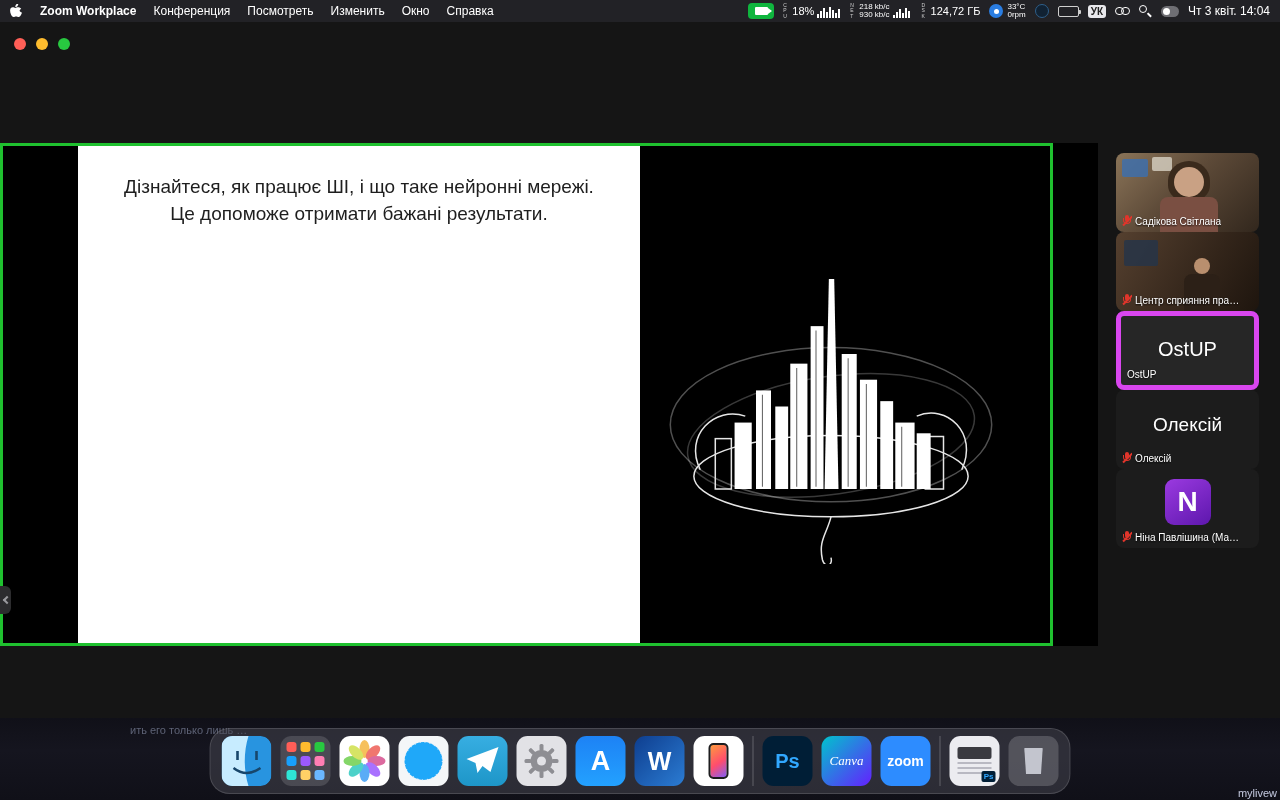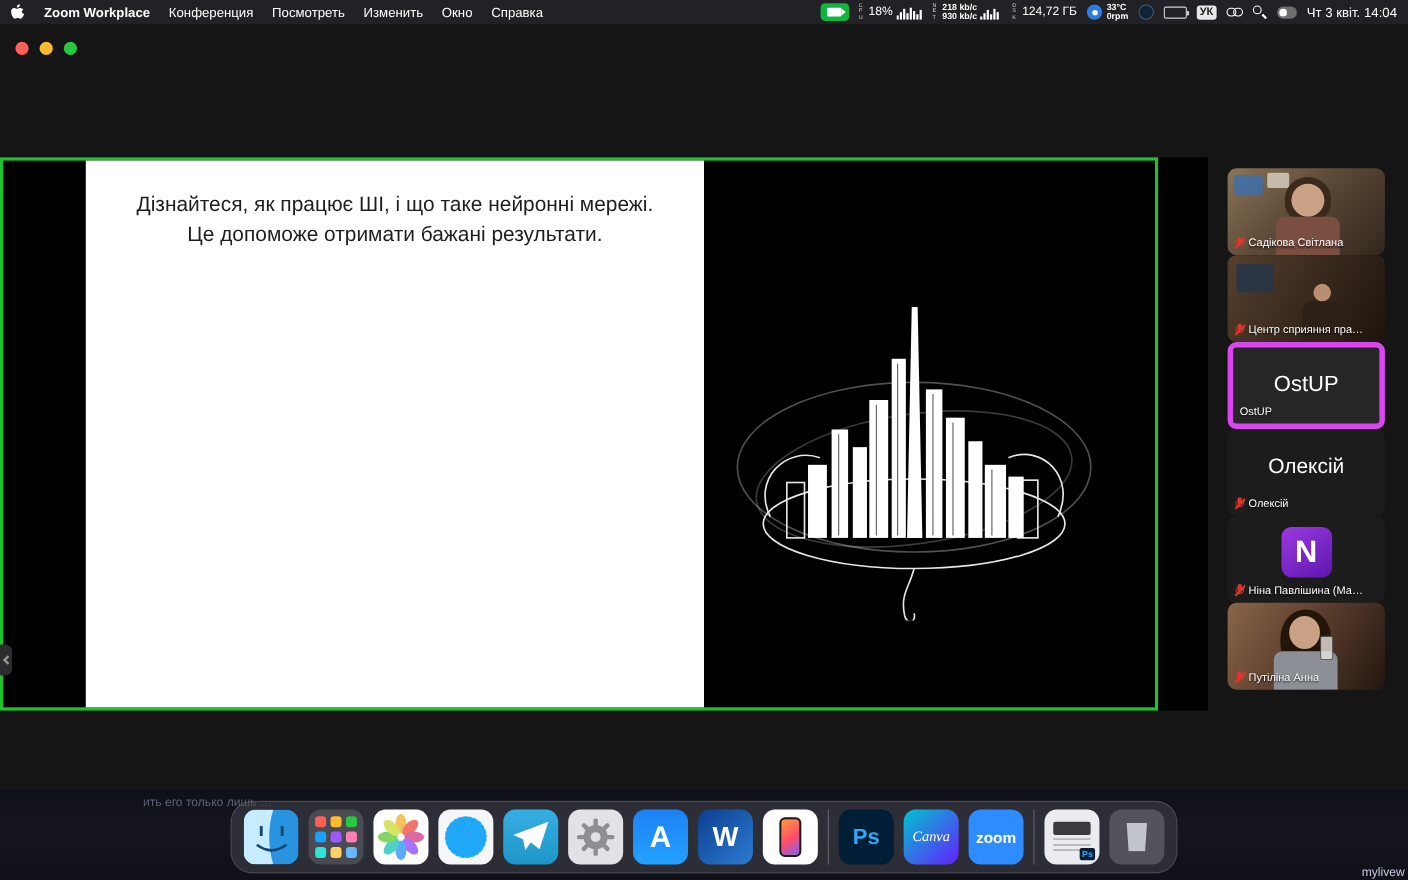--- a/index.html
+++ b/index.html
@@ -17,21 +17,21 @@
   .mb-right { margin-left:auto; display:flex; align-items:center; gap:9px; }
   .rec-btn { background:#0fb53e; border-radius:4px; width:26px; height:16px;
     display:flex; align-items:center; justify-content:center; }
   .cam-glyph { width:13px; height:8px; position:relative; background:#fff; border-radius:1px; }
   .cam-glyph:after { content:""; position:absolute; right:-4px; top:1px;
     border-left:4px solid #fff; border-top:3px solid transparent; border-bottom:3px solid transparent; }
   .statgroup { display:flex; align-items:center; gap:3px; }
   .vlabel { font-size:5px; line-height:1.05; width:6px; word-break:break-all; color:#cfcfcf; }
   .statval { font-size:11px; }
   .statcol { display:flex; flex-direction:column; line-height:1.05; }
-  .statcol span { font-size:8px; text-align:left;font-weight:bold; }
+  .statcol span { font-size:8px; text-align:left; }
   .graph { display:block; }
   .weather { display:flex; align-items:center; gap:4px; }
   .wcircle { width:14px; height:14px; border-radius:50%; background:#2a7de1;
     display:flex; align-items:center; justify-content:center; }
   .wdot { width:5px; height:5px; border-radius:50%; background:#fff; }
   .fan-ico { width:14px; height:14px; border-radius:50%; background:#123; border:1px solid #2e5f8a; }
   .battery { width:21px; height:11px; border:1px solid #cfcfcf; border-radius:2px;
     position:relative; padding:1px; }
   .battery:after { content:""; position:absolute; right:-3px; top:3px; width:2px; height:4px;
     background:#cfcfcf; border-radius:0 1px 1px 0; }
@@ -323,34 +323,20 @@
     <div class="tile-label">
         <span class="mic-muted">
           <i></i>
           <u></u>
           <b></b>
         </span>
         <span>Ніна Павлішина (Ма…</span>
       </div>
   </div>
 
-  <div class="tile vid6">
-    <span class="p-hair" style="left:48px;top:6px;width:46px;height:52px;background:#241509;"></span>
-    <span class="p-head" style="left:56px;top:12px;width:28px;height:30px;"></span>
-    <span class="p-body" style="left:42px;top:44px;width:58px;height:35px;background:#8c8f96;"></span>
-    <span class="poster" style="left:84px;top:30px;width:12px;height:22px;background:#e8e4de;border:1px solid #555;"></span>
-    <div class="tile-label">
-        <span class="mic-muted">
-          <i></i>
-          <u></u>
-          <b></b>
-        </span>
-        <span>Путіліна Анна</span>
-      </div>
-  </div>
 </div>
 
 <div class="desk-strip"></div>
 <div class="bg-text">ить его только лишь …</div>
 <div class="watermark">mylivew</div>
 
 <div class="dock">
   <div class="dk">
     <svg width="50" height="50" viewBox="0 0 50 50">
         <rect width="50" height="50" rx="11" fill="#2894e0"></rect>

